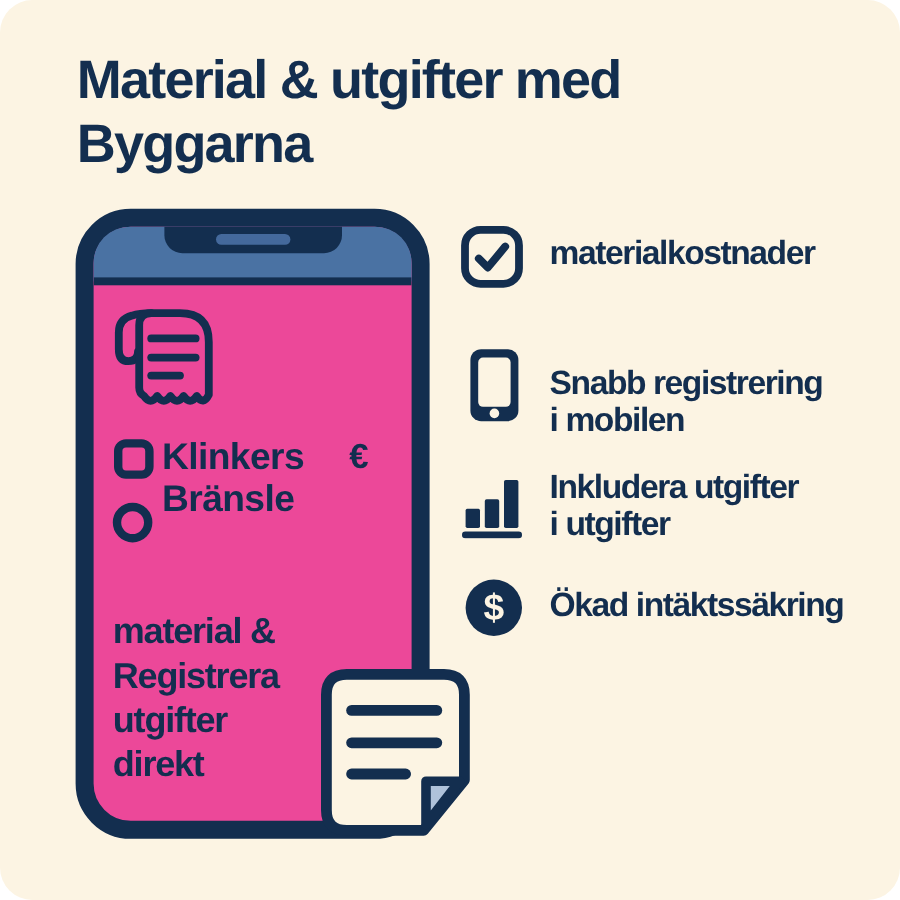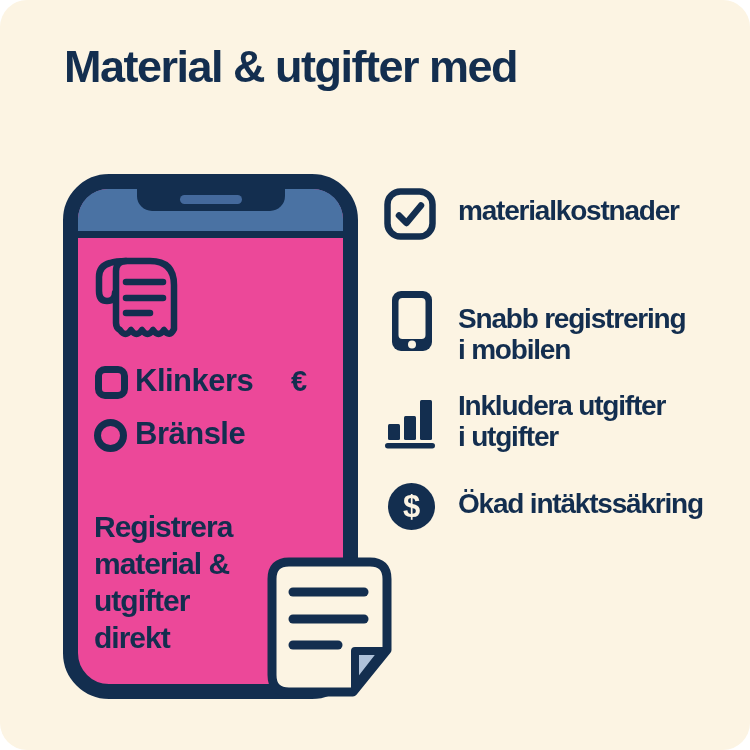--- a/index.html
+++ b/index.html
@@ -36,21 +36,21 @@
   .cb{
     position:absolute;left:17px;top:177px;width:33px;height:33px;box-sizing:border-box;
     border:7px solid #132E4F;border-radius:10px;background:transparent;
   }
   .radio{
     position:absolute;left:16px;top:230px;width:33px;height:33px;box-sizing:border-box;
     border:7px solid #132E4F;border-radius:50%;background:transparent;
   }
   .row-label{position:absolute;left:57px;font-size:31px;font-weight:bold;letter-spacing:-0.5px;}
   .lbl-1{top:174px;}
-  .lbl-2{top:227px;}
+  .lbl-2{top:209px;}
   .euro{position:absolute;left:213px;top:176px;font-size:29px;font-weight:bold;}
   .caption{
     position:absolute;left:16px;top:319px;
     font-size:30px;font-weight:bold;line-height:37px;letter-spacing:-1px;
   }
   
   .note-svg{position:absolute;left:266px;top:556px;}
   
   .feature-text{
     position:absolute;left:458px;
@@ -68,20 +68,21 @@
   .dollar-badge span{color:#FCF4E3;font-size:31px;font-weight:bold;line-height:1;}
   .st{fill:none;stroke:#132E4F;stroke-width:6.5;stroke-linecap:round;stroke-linejoin:round;}
 </style>
 </head>
 <body>
 
 <div class="canvas">
 
   <div class="title">
     <div>Material &amp; utgifter med</div>
+    <div>Byggarna</div>
   </div>
 
   <div class="phone">
     <div class="statusbar">
       <div class="notch">
         <div class="speaker-pill"></div>
       </div>
     </div>
 
     <svg class="receipt-svg" width="88" height="88" viewBox="0 0 88 88">
@@ -93,22 +94,22 @@
     </svg>
 
     <div class="cb"></div>
     <div class="row-label lbl-1">Klinkers</div>
     <div class="euro">€</div>
 
     <div class="radio"></div>
     <div class="row-label lbl-2">Bränsle</div>
 
     <div class="caption">
+      <div>material &amp;</div>
       <div>Registrera</div>
-      <div>material &amp;</div>
       <div>utgifter</div>
       <div>direkt</div>
     </div>
   </div>
 
   <svg class="note-svg" width="127" height="142" viewBox="0 0 127 142">
     <path d="M23 6 H104 Q121 6 121 23 V94 L87 136 H23 Q6 136 6 119 V23 Q6 6 23 6 Z" fill="#FCF4E3" stroke="#132E4F" stroke-width="9" stroke-linejoin="round"></path>
     <path d="M89 95 H117 L89 131 Z" fill="#AFC2DA" stroke="#132E4F" stroke-width="8" stroke-linejoin="round"></path>
     <path d="M27 36 H98" fill="none" stroke="#132E4F" stroke-width="9" stroke-linecap="round"></path>
     <path d="M27 63 H98" fill="none" stroke="#132E4F" stroke-width="9" stroke-linecap="round"></path>

